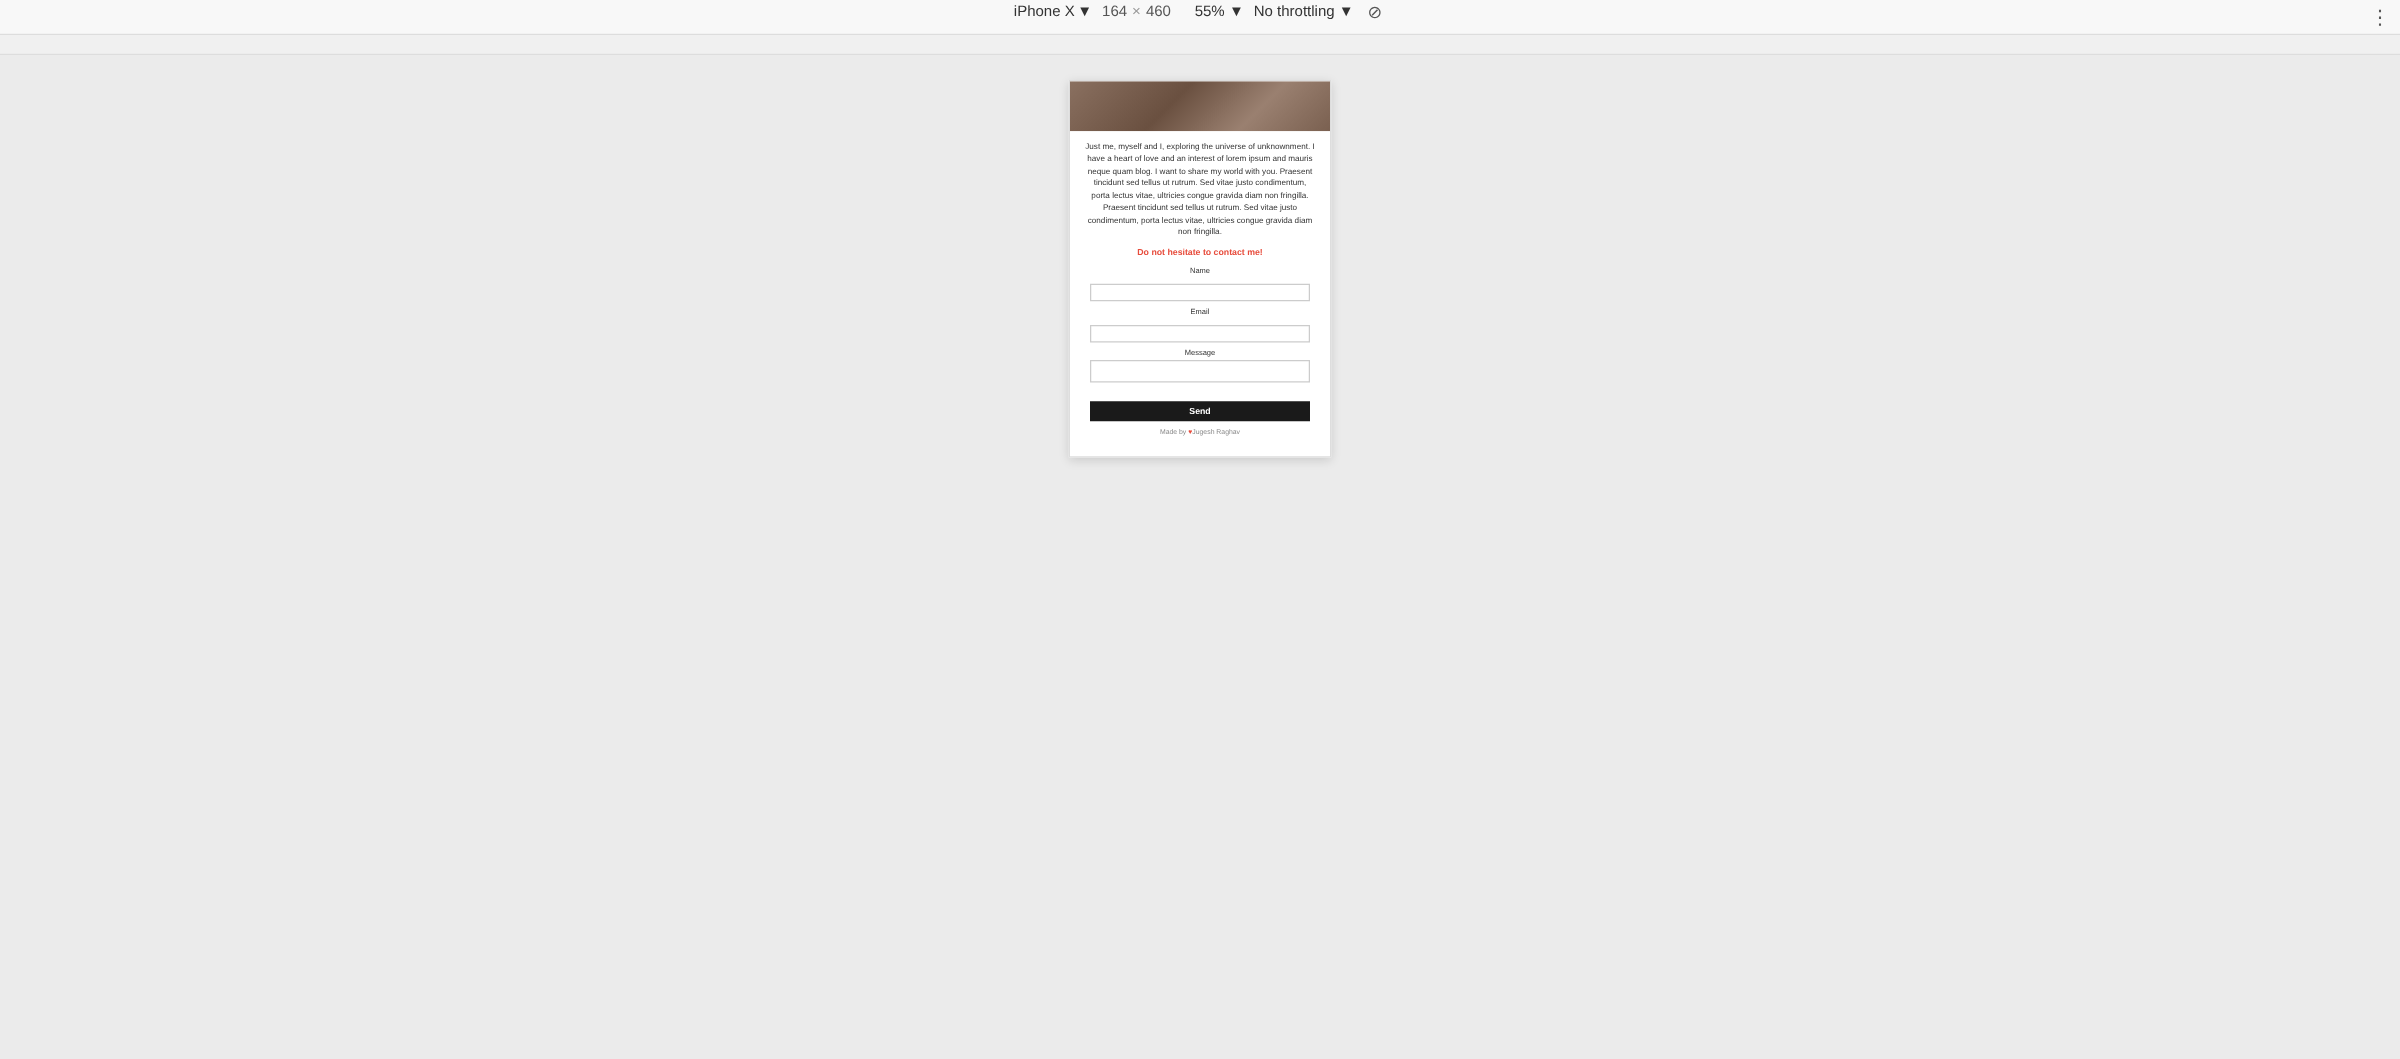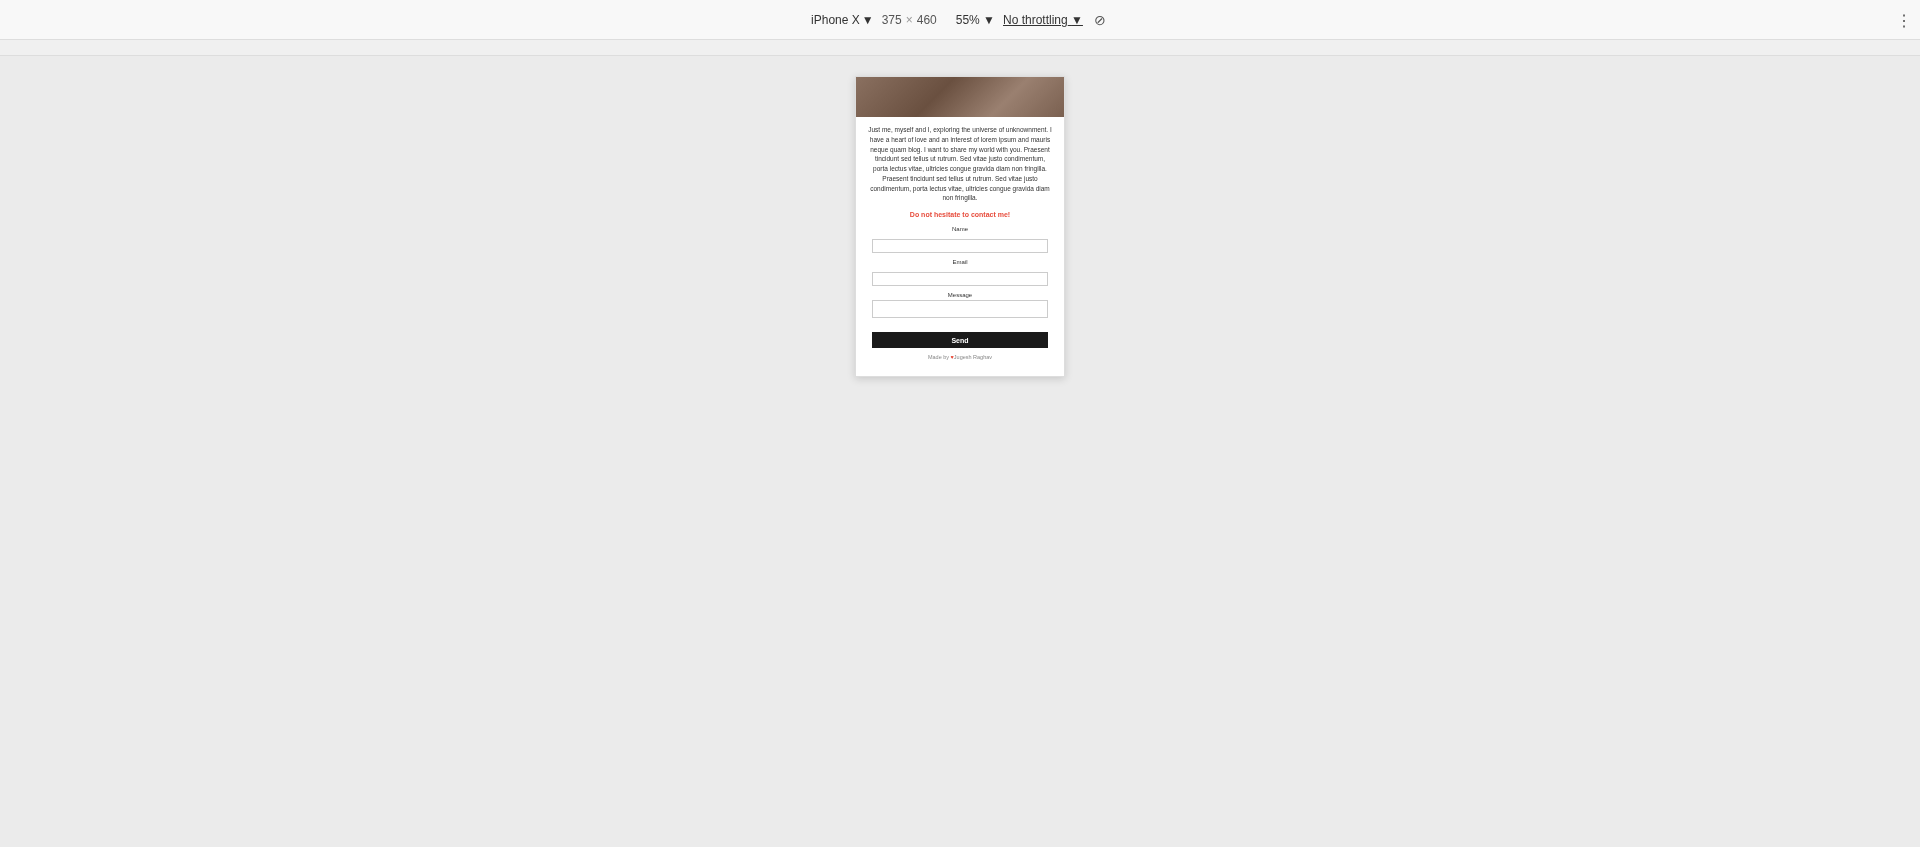--- a/index.html
+++ b/index.html
@@ -9,23 +9,23 @@
       font-family: Arial, sans-serif;
       width: 1920px;
       height: 847px;
       overflow: hidden;
     }
 
     
     .toolbar {
       background: #f8f8f8;
       border-bottom: 1px solid #ddd;
-      height: 40px;
-      display: flex;
-      align-items: center;
+      height: 28px;
+      display: flex;
+      align-items: flex-start;
       justify-content: center;
       gap: 8px;
       font-size: 12px;
       color: #333;
       position: relative;
       padding: 0 16px;
     }
 
     .toolbar-center {
       display: flex;
@@ -62,21 +62,20 @@
       font-size: 12px;
       cursor: pointer;
       margin-left: 11px;
     }
 
     .throttle-select {
       background: transparent;
       border: none;
       font-size: 12px;
       cursor: pointer;
-      text-decoration: underline;
     }
 
     .rotate-btn {
       width: 18px;
       height: 18px;
       display: flex;
       align-items: center;
       justify-content: center;
       cursor: pointer;
       color: #555;
@@ -236,21 +235,21 @@
 <body>
 
 <div class="toolbar">
   <div class="toolbar-center">
     <span class="device-select">
       <span>iPhone X</span>
       <span>▼</span>
     </span>
 
     <div class="dim-box">
-      <span>375</span>
+      <span>164</span>
       <span class="dim-sep">×</span>
       <span>460</span>
     </div>
 
     <span class="zoom-select">
       <span>55%</span>
       <span>▼</span>
     </span>
 
     <span class="throttle-select">

